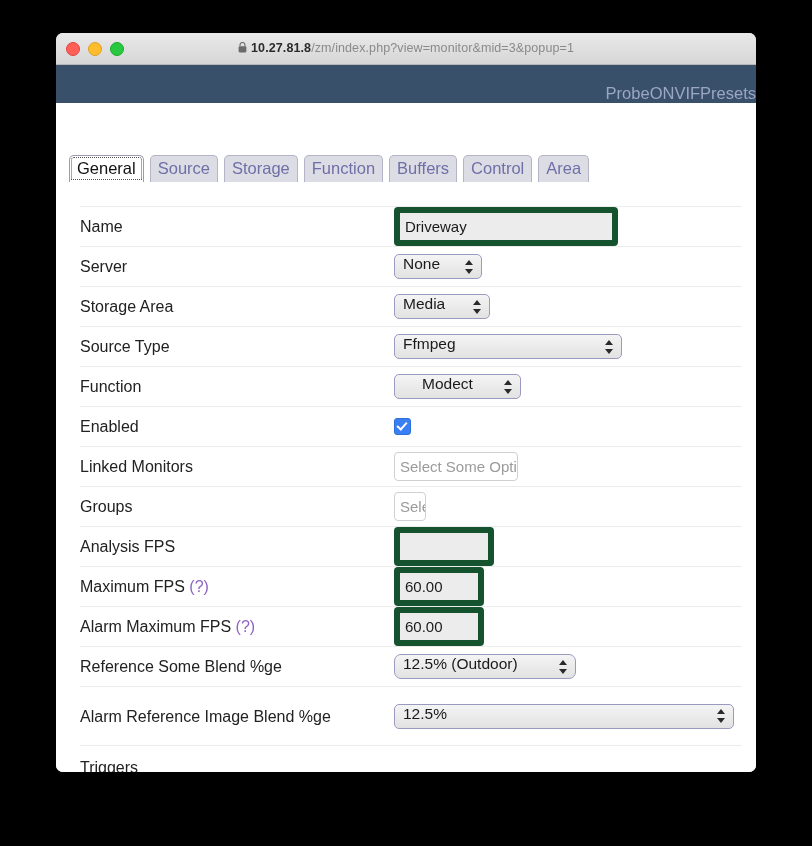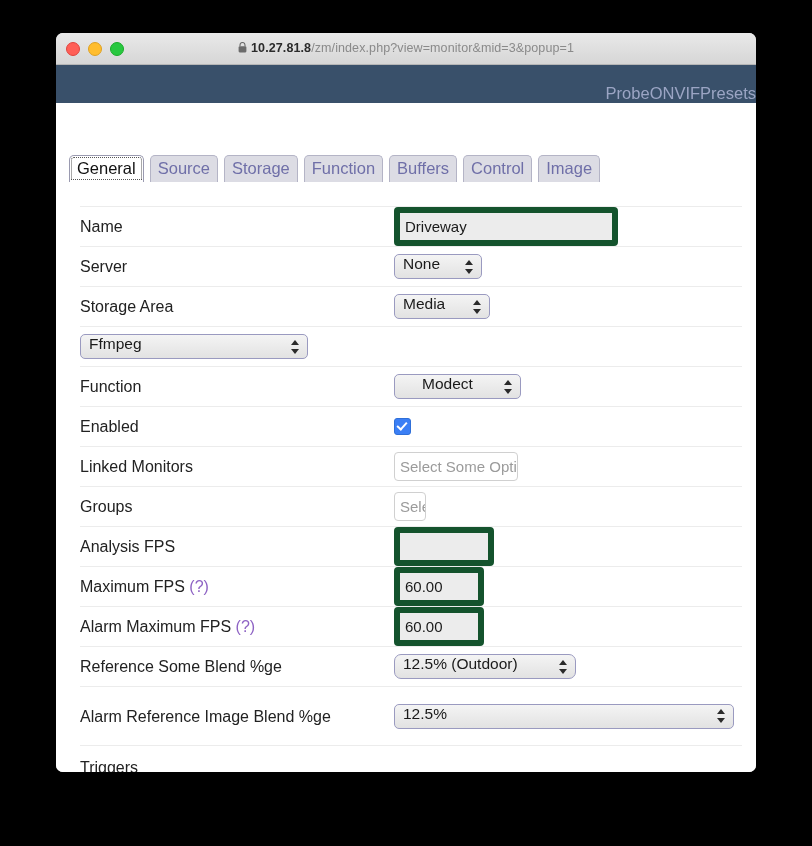--- a/index.html
+++ b/index.html
@@ -324,21 +324,21 @@
 
   <div class="content">
 
     <div class="tabs">
       <div class="tab active">General</div>
       <div class="tab">Source</div>
       <div class="tab">Storage</div>
       <div class="tab">Function</div>
       <div class="tab">Buffers</div>
       <div class="tab">Control</div>
-      <div class="tab">Image</div>
+      <div class="tab">Area</div>
     </div>
 
     <div class="form">
 
       <div class="row">
         <div class="label">Name</div>
         <div class="field">
           <input class="txt name" type="text" value="Driveway" style="">
         </div>
       </div>
@@ -357,20 +357,21 @@
         <div class="label">Storage Area</div>
         <div class="field">
           <div class="sel storage">
             <span>Media</span>
             <span class="arrows"></span>
           </div>
         </div>
       </div>
 
       <div class="row">
+        <div class="label">Source Type</div>
         <div class="field">
           <div class="sel source">
             <span>Ffmpeg</span>
             <span class="arrows"></span>
           </div>
         </div>
       </div>
 
       <div class="row">
         <div class="label">Function</div>

